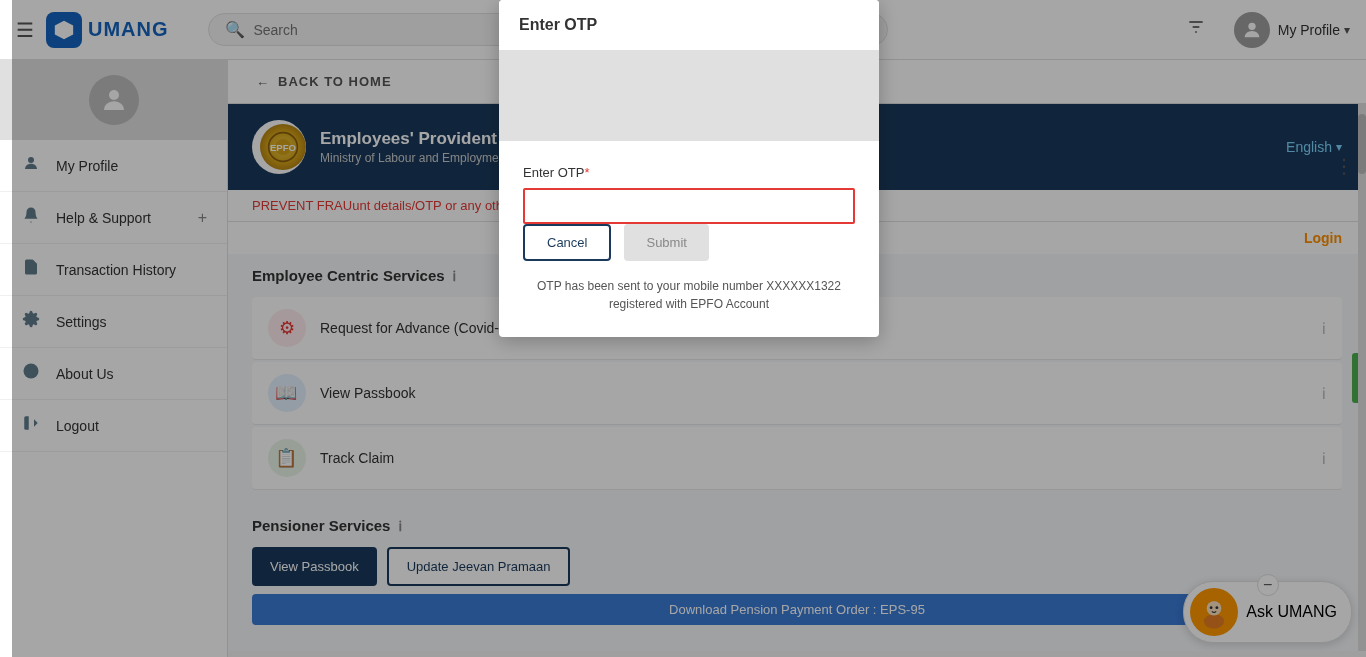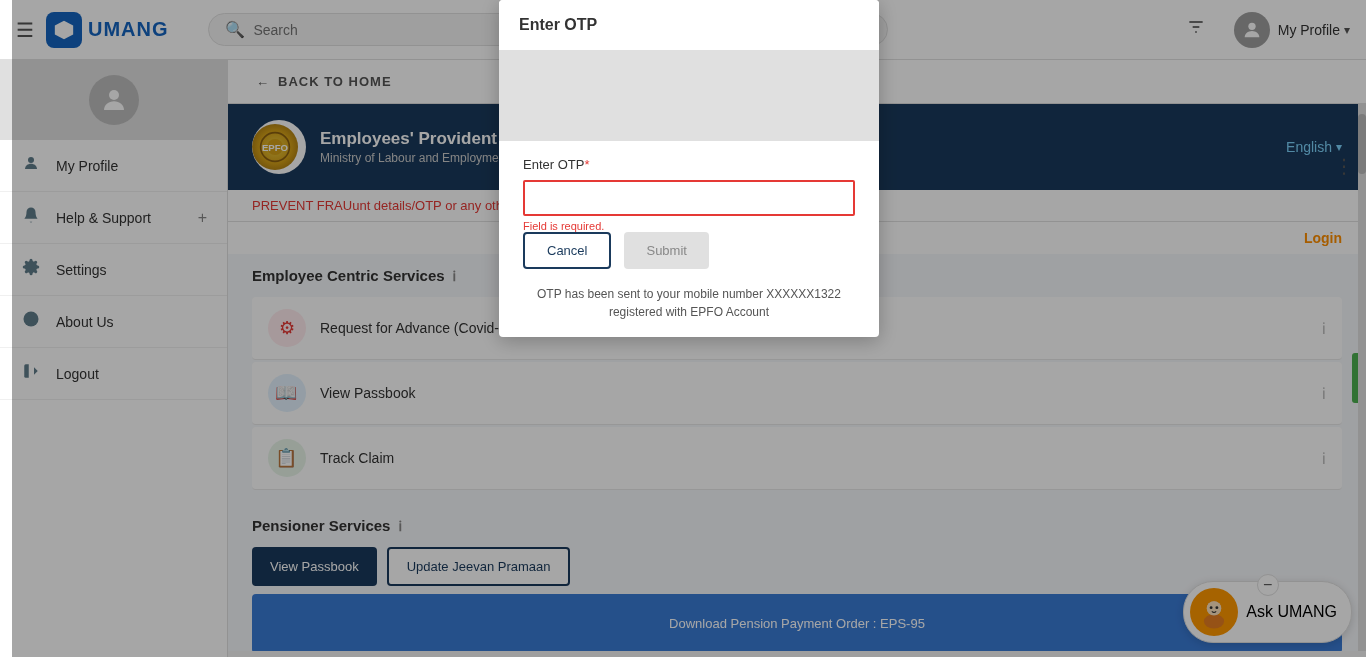--- a/index.html
+++ b/index.html
@@ -194,21 +194,21 @@
       display: flex;
       align-items: center;
     }
     .epfo-logo-circle {
       width: 54px;
       height: 54px;
       background: #fff;
       border-radius: 50%;
       display: flex;
       align-items: center;
-      justify-content: flex-start;
+      justify-content: flex-end;
       margin-right: 14px;
       overflow: hidden;
     }
     .epfo-logo-inner {
       width: 46px;
       height: 46px;
       border-radius: 50%;
       background: radial-gradient(circle, #e8c840 0%, #d4a017 50%, #8b6010 100%);
       display: flex;
       align-items: center;
@@ -332,21 +332,21 @@
       border: 2px solid #1a3a5c;
       padding: 10px 18px;
       border-radius: 4px;
       font-size: 13px;
       cursor: pointer;
     }
     .btn-download {
       background: #3a7bd5;
       color: #fff;
       border: none;
-      padding: 22px 18px;
+      padding: 8px 18px;
       border-radius: 4px;
       font-size: 13px;
       cursor: pointer;
       width: 100%;
       margin-top: 8px;
     }
 
     
     .ask-umang {
       position: fixed;
@@ -416,21 +416,21 @@
       font-size: 16px;
       font-weight: bold;
       color: #333;
       border-bottom: 1px solid #e0e0e0;
     }
     .modal-gray-area {
       background: #e0e0e0;
       height: 90px;
     }
     .modal-body {
-      padding: 16px 24px;
+      padding: 24px 24px;
     }
     .modal-label {
       font-size: 13px;
       color: #333;
       margin-bottom: 8px;
     }
     .modal-label .required { color: #e53935; }
     .otp-input {
       width: 100%;
       border: 2px solid #e53935;
@@ -572,20 +572,29 @@
   </div>
   <div class="sidebar-item help-support">
     <span class="icon">
       <svg width="18" height="18" viewBox="0 0 24 24" fill="#607d8b">
           <path d="M18 8A6 6 0 0 0 6 8c0 7-3 9-3 9h18s-3-2-3-9"></path>
           <path d="M13.73 21a2 2 0 0 1-3.46 0"></path>
         </svg>
     </span>
     <span>Help &amp; Support</span>
     <span class="expand-icon">+</span>
+  </div>
+  <div class="sidebar-item transaction">
+    <span class="icon">
+      <svg width="18" height="18" viewBox="0 0 24 24" fill="#607d8b">
+          <path d="M14 2H6a2 2 0 0 0-2 2v16a2 2 0 0 0 2 2h12a2 2 0 0 0 2-2V8z"></path>
+          <polyline points="14 2 14 8 20 8"></polyline>
+        </svg>
+    </span>
+    <span>Transaction History</span>
   </div>
   <div class="sidebar-item settings">
     <span class="icon">
       <svg width="18" height="18" viewBox="0 0 24 24" fill="#607d8b">
           <circle cx="12" cy="12" r="3"></circle>
           <path d="M19.4 15a1.65 1.65 0 0 0 .33 1.82l.06.06a2 2 0 0 1-2.83 2.83l-.06-.06a1.65 1.65 0 0 0-1.82-.33 1.65 1.65 0 0 0-1 1.51V21a2 2 0 0 1-4 0v-.09A1.65 1.65 0 0 0 9 19.4a1.65 1.65 0 0 0-1.82.33l-.06.06a2 2 0 0 1-2.83-2.83l.06-.06A1.65 1.65 0 0 0 4.68 15a1.65 1.65 0 0 0-1.51-1H3a2 2 0 0 1 0-4h.09A1.65 1.65 0 0 0 4.6 9a1.65 1.65 0 0 0-.33-1.82l-.06-.06a2 2 0 0 1 2.83-2.83l.06.06A1.65 1.65 0 0 0 9 4.68a1.65 1.65 0 0 0 1-1.51V3a2 2 0 0 1 4 0v.09a1.65 1.65 0 0 0 1 1.51 1.65 1.65 0 0 0 1.82-.33l.06-.06a2 2 0 0 1 2.83 2.83l-.06.06A1.65 1.65 0 0 0 19.4 9a1.65 1.65 0 0 0 1.51 1H21a2 2 0 0 1 0 4h-.09a1.65 1.65 0 0 0-1.51 1z"></path>
         </svg>
     </span>
     <span>Settings</span>
   </div>
@@ -716,21 +725,20 @@
   <div class="modal">
     <div class="modal-header">
       <span>Enter OTP</span>
     </div>
     <div class="modal-gray-area"></div>
     <div class="modal-body">
       <div class="modal-label">
         <span>Enter OTP</span><span class="required">*</span>
       </div>
       <input type="text" class="otp-input" placeholder="" style="">
-      <div class="field-required">Field is required.</div>
       <div class="modal-buttons">
         <button class="btn-cancel">Cancel</button>
         <button class="btn-submit">Submit</button>
       </div>
       <div class="otp-info">OTP has been sent to your mobile number XXXXXX1322 registered with EPFO Account</div>
     </div>
   </div>
 </div>
 
 </body></html>

